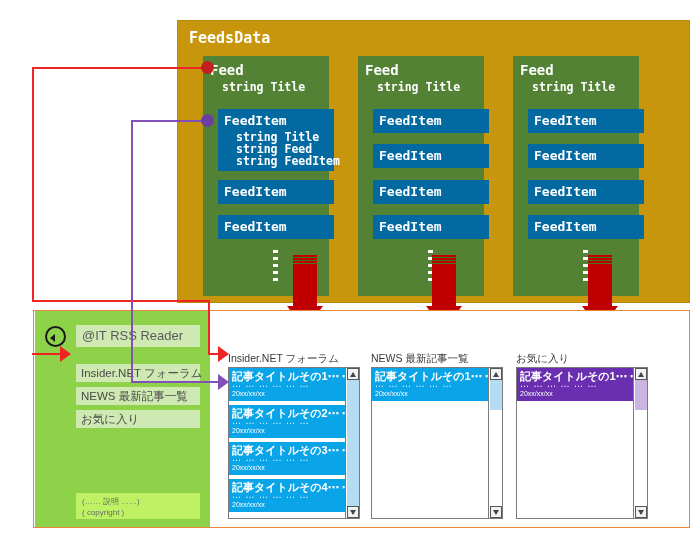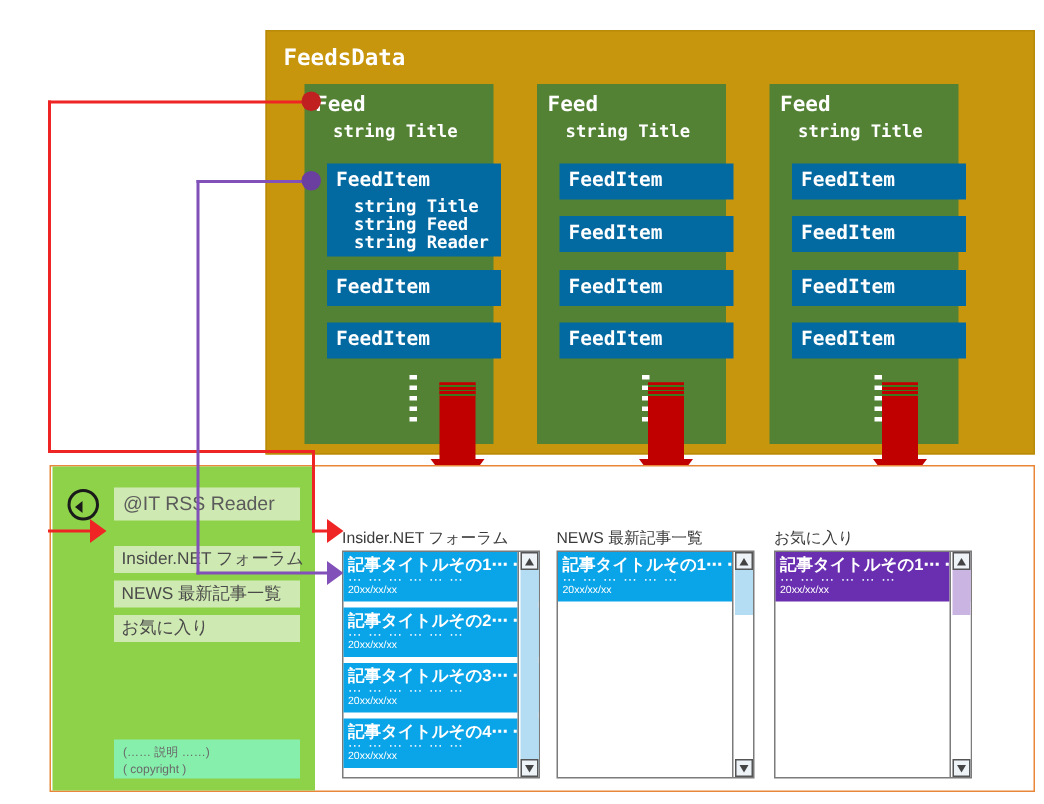--- a/index.html
+++ b/index.html
@@ -84,21 +84,21 @@
     background:#cfe9b2;color:#5b5b5b;font-size:13px;line-height:22px;
     padding-left:6px;box-sizing:border-box;white-space:nowrap;
   }
   .nav-item{
     position:absolute;left:41px;width:124px;height:18px;background:#cfe9b2;
     color:#4a4a4a;font-size:11.5px;line-height:18px;padding-left:5px;
     box-sizing:border-box;white-space:nowrap;
   }
   .side-footer{
     position:absolute;left:41px;top:182px;width:124px;height:26px;
-    background:#86efac;color:#6a6a6a;font-size:8px;line-height:11px;
+    background:#bef264;color:#6a6a6a;font-size:8px;line-height:11px;
     padding:3px 0 0 6px;box-sizing:border-box;
   }
 
   
   .panel{position:absolute;top:352px;}
   .panel-title{
     position:absolute;left:0;top:0;color:#3a3a3a;font-size:10.5px;white-space:nowrap;
   }
   .listbox{position:absolute;left:0;top:15px;border:1px solid #7b7b7b;
      background:#ffffff;box-sizing:border-box;}
@@ -141,21 +141,21 @@
     <div class="feedsdata-title">FeedsData</div>
 
     <div class="feed f1">
       <div class="feed-name">Feed</div>
       <div class="feed-field">string Title</div>
 
       <div class="feeditem" style="top:53px;height:62px;">
         <div class="feeditem-name">FeedItem</div>
         <div class="feeditem-field" style="top:21px;">string Title</div>
         <div class="feeditem-field" style="top:33px;">string Feed</div>
-        <div class="feeditem-field" style="top:45px;">string Reader</div>
+        <div class="feeditem-field" style="top:45px;">string FeedItem</div>
       </div>
       <div class="feeditem" style="top:124px;height:24px;">
         <div class="feeditem-name">FeedItem</div>
       </div>
       <div class="feeditem" style="top:159px;height:24px;">
         <div class="feeditem-name">FeedItem</div>
       </div>
       <div class="vdots" style="left:70px;top:194px;">
         <i></i>
           <i></i>

